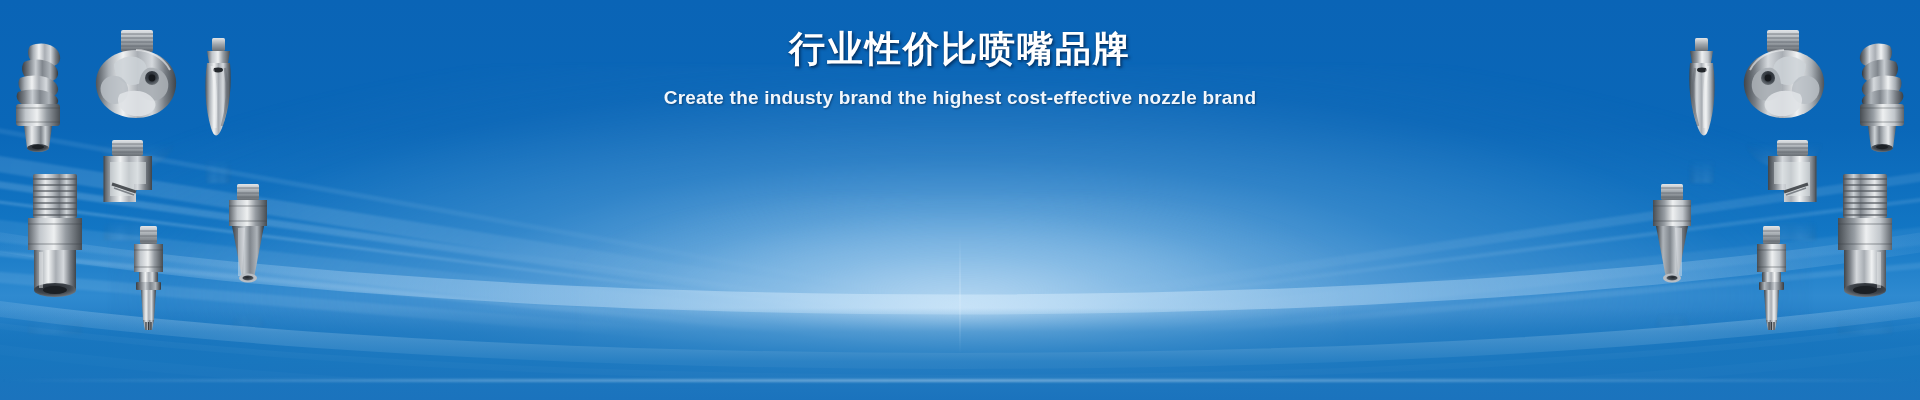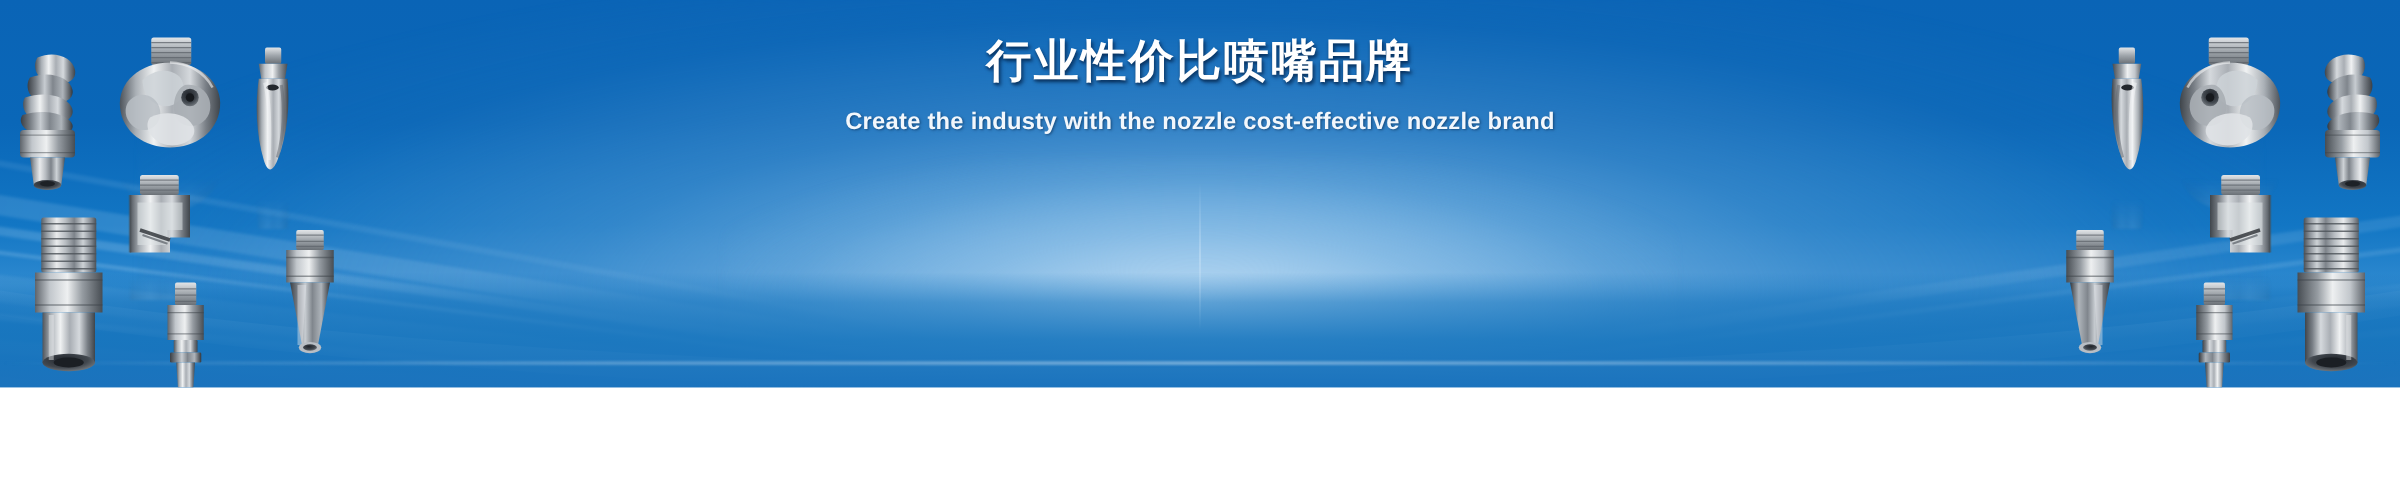--- a/index.html
+++ b/index.html
@@ -1,21 +1,21 @@
 <!DOCTYPE html>
 <html><head>
 <meta charset="utf-8">
 <title>Nozzle Brand Banner</title>
 <style>
   html,body{margin:0;padding:0;background:#fff;}
   body{font-family:"Liberation Sans","DejaVu Sans",sans-serif;}
 
   #banner{
     position:relative;
-    width:1920px;height:310px;
+    width:1920px;height:400px;
     overflow:hidden;
     background:#0a67b8;
   }
 
   
   .bg-base{
     position:absolute;inset:0;
     background:
       linear-gradient(180deg,
         #0a64b6 0%,
@@ -571,16 +571,16 @@
           <path d="M14 44 L46 44 L36 96 L24 96 Z" fill="url(#steelDark)"></path>
           <ellipse cx="30" cy="96" rx="9" ry="4.5" fill="#b9bec4"></ellipse>
         </svg>
       </div>
     </div>
 
   </div>
 
   <div class="copy">
     <h1 class="headline">行业性价比喷嘴品牌</h1>
-    <p class="subline">Create the industy with the nozzle cost-effective nozzle brand</p>
+    <p class="subline">Create the industy brand the highest cost-effective nozzle brand</p>
   </div>
 
 </div>
 
 </body></html>

